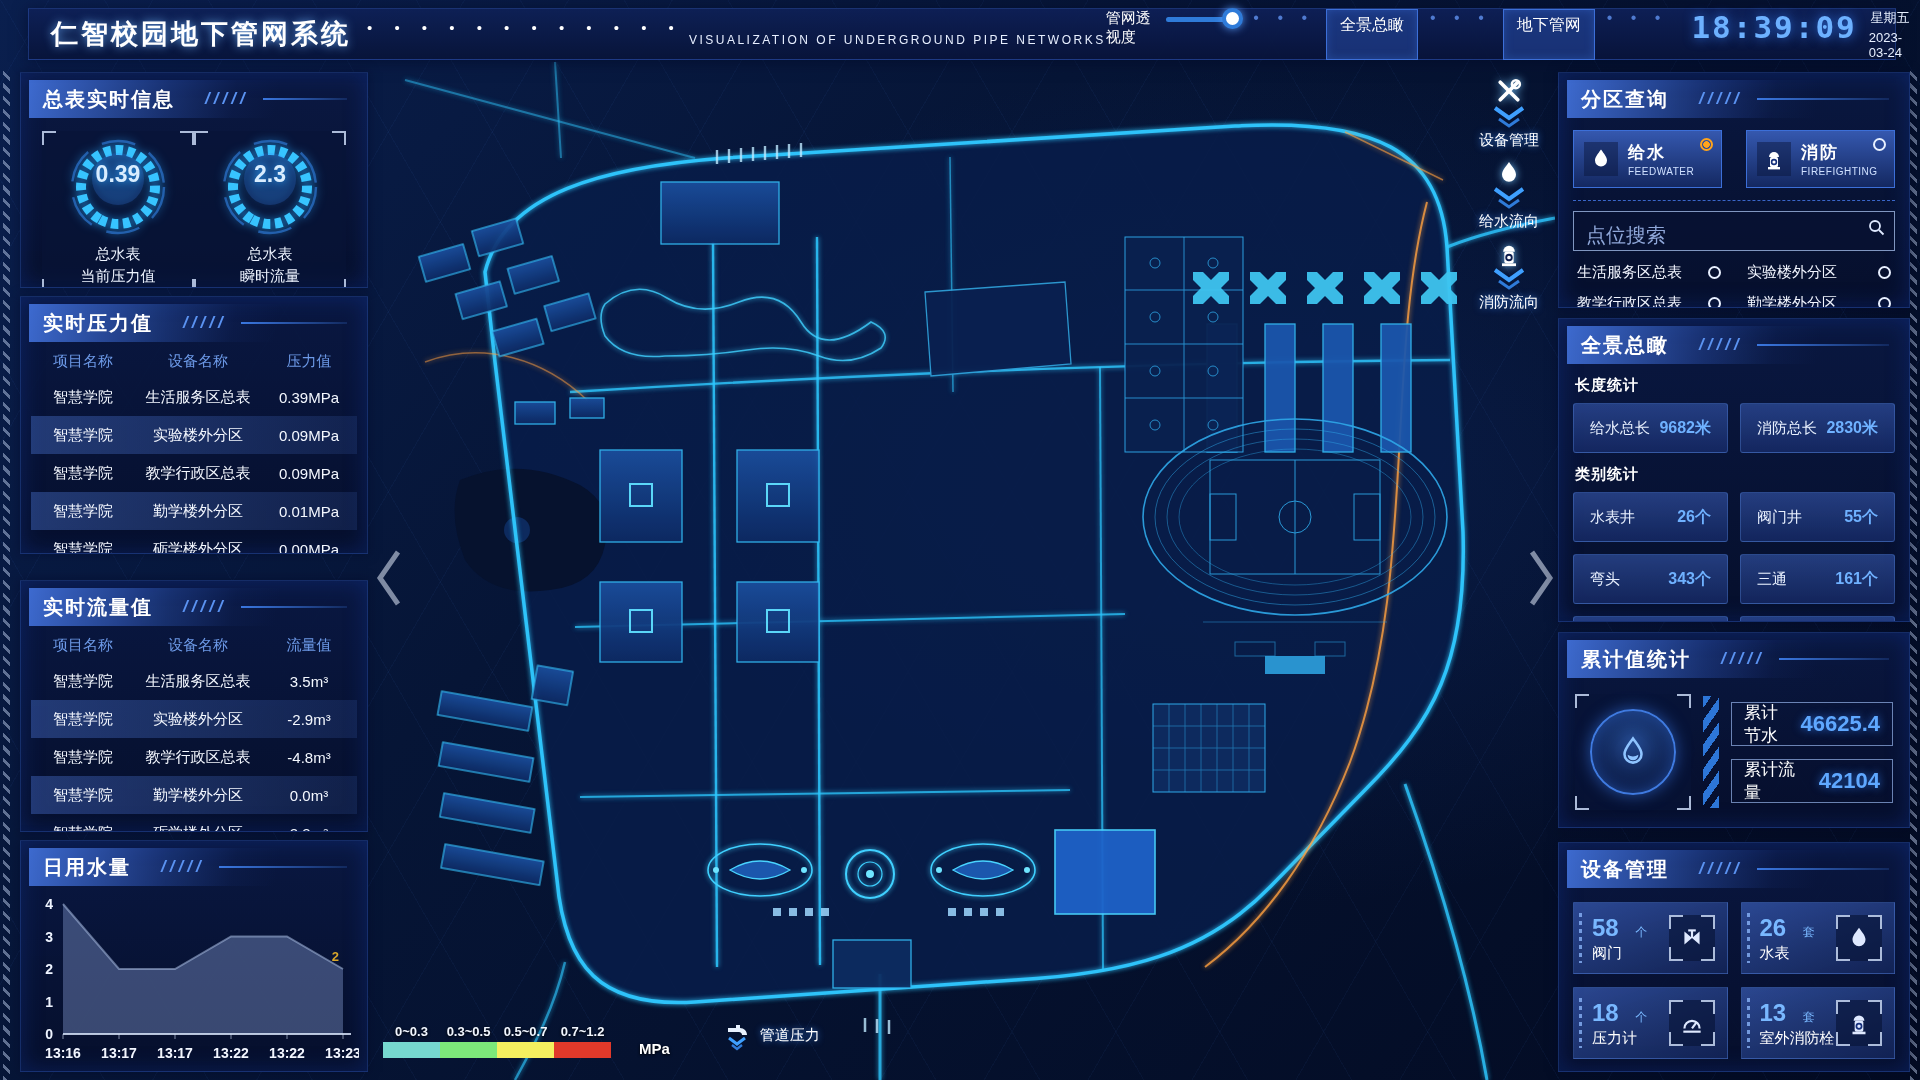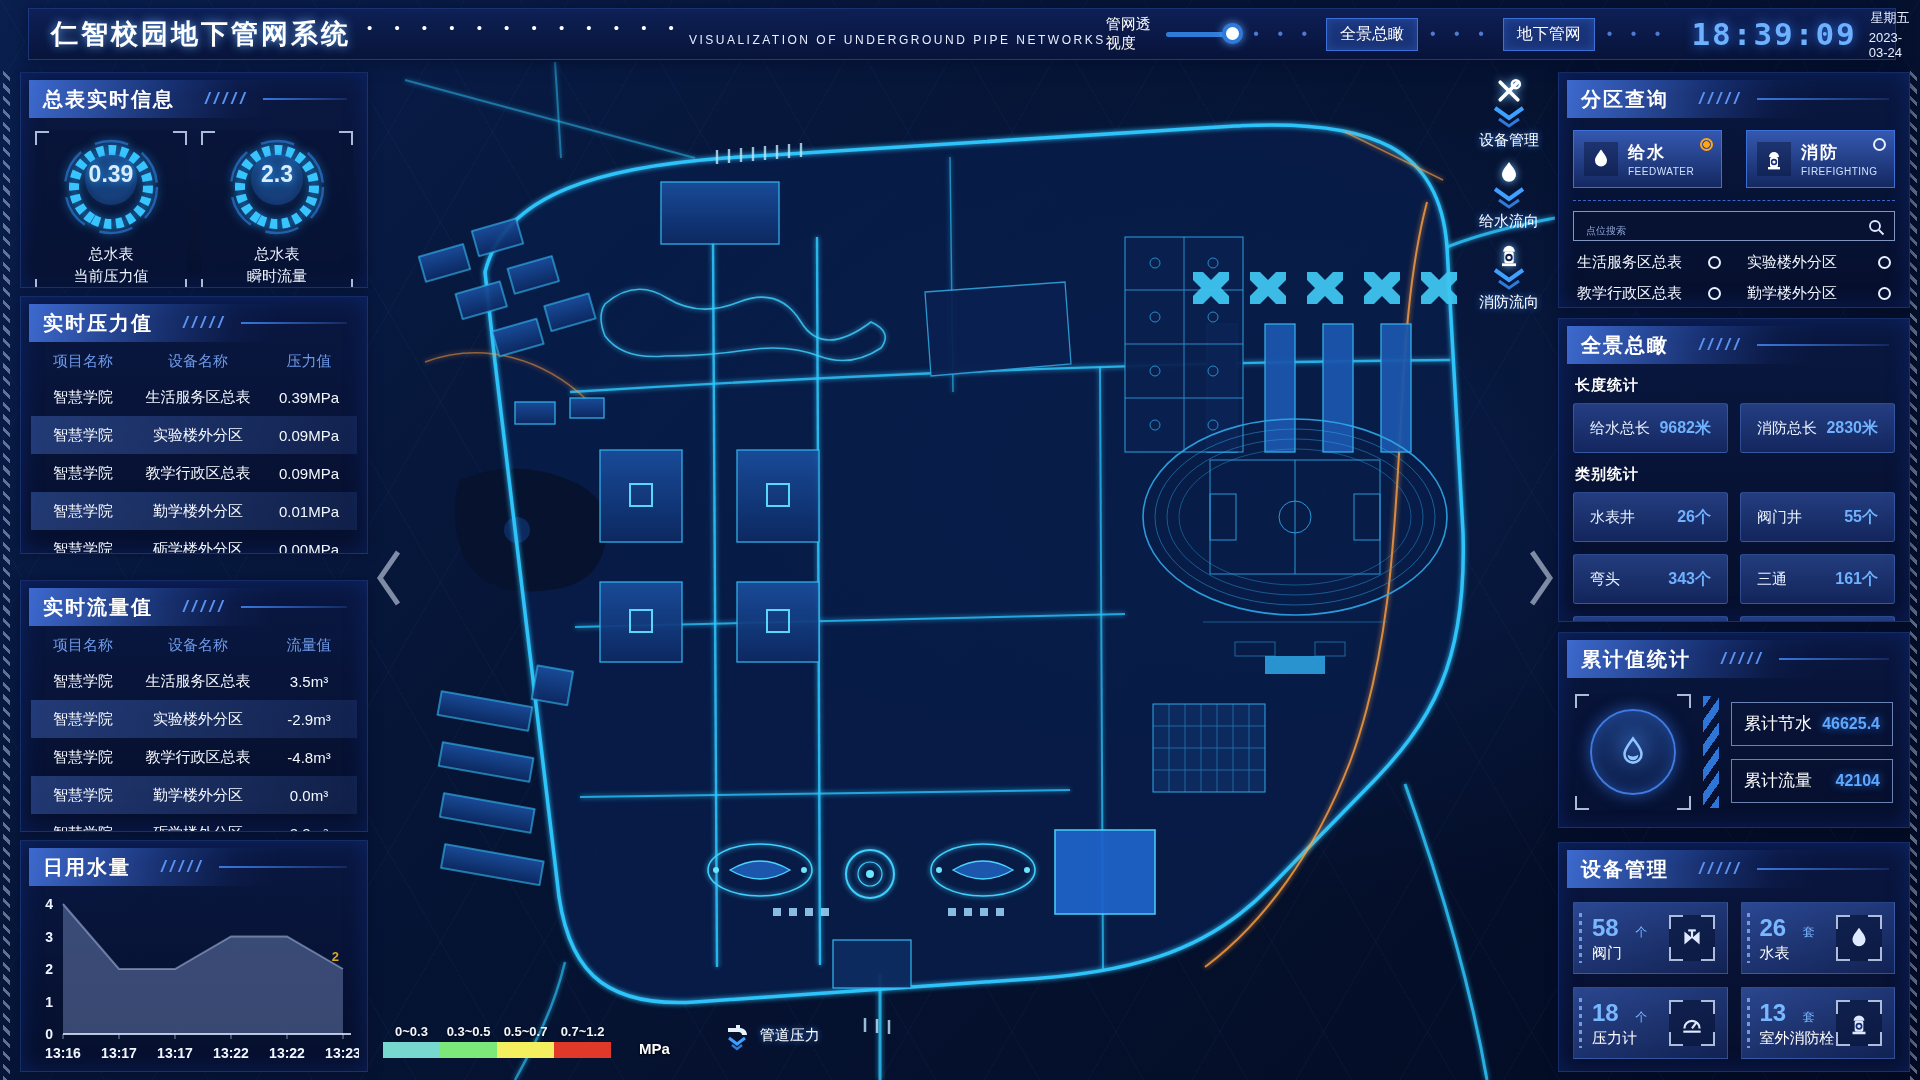--- a/index.html
+++ b/index.html
@@ -23,21 +23,21 @@
   
   .header{ position:absolute; left:28px; right:24px; top:8px; height:52px; z-index:50;
     display:flex; align-items:center; padding:0 22px;
     background:linear-gradient(180deg, rgba(14,32,86,.96), rgba(8,20,58,.96));
     border:1px solid rgba(60,110,220,.35); box-shadow:0 2px 14px rgba(0,10,40,.6);
   }
   .h-title{ font-size:27px; font-weight:bold; letter-spacing:3px; color:#fff;
     text-shadow:0 0 10px rgba(110,180,255,.9); white-space:nowrap; }
   .h-dots{ color:#fff; font-size:15px; letter-spacing:9px; margin:0 6px 14px 16px; white-space:nowrap; }
   .h-sub{ color:#e7efff; font-size:12px; letter-spacing:2.5px; margin-top:12px; white-space:nowrap; }
-  .h-right{ margin-left:auto; display:flex; align-items:center; gap:12px; }
+  .h-right{ margin-left:auto; display:flex; gap:12px; }
   .h-opacity{ font-size:15px; color:#fff; }
   .slider{ position:relative; width:118px; height:20px; cursor:pointer; }
   .slider .track{ position:absolute; left:0; right:0; top:8px; height:5px; background:#14336e; border-radius:3px;}
   .slider .fill{ position:absolute; left:0; top:8px; height:5px; width:80%; background:#2f7bd9; border-radius:3px;}
   .slider .thumb{ position:absolute; left:74%; top:-1px; width:21px; height:21px; border-radius:50%;
     background:#fff; border:4px solid #2f7bd9; box-shadow:0 0 8px rgba(90,160,255,.9);}
   .dots3{ color:#4f7ad0; font-size:16px; letter-spacing:7px; white-space:nowrap;}
   .h-btn{ padding:5px 13px; font-size:16px; color:#fff; cursor:pointer; white-space:nowrap;
     background:rgba(38,74,165,.55); border:1px solid #3c6fd8; box-shadow:inset 0 0 10px rgba(70,130,240,.3);}
   .h-time{ font-family:"DejaVu Sans Mono", monospace; font-size:31px; font-weight:bold; color:#6db1ff;
@@ -49,21 +49,21 @@
     background:linear-gradient(180deg, rgba(10,24,66,.93), rgba(6,15,44,.94));
     border:1px solid rgba(45,90,190,.4); box-shadow:inset 0 0 22px rgba(20,60,170,.35), 0 0 10px rgba(0,10,40,.5);}
   .sec-head{ height:38px; margin:7px 8px 0; display:flex; align-items:center;
     background:linear-gradient(100deg, rgba(70,120,230,.85), rgba(45,85,180,.4) 42%, rgba(25,50,120,.15) 62%, transparent 75%);}
   .sec-title{ font-size:20px; font-weight:bold; color:#fff; letter-spacing:2px; margin-left:14px; white-space:nowrap;}
   .sec-slash{ margin-left:30px; color:#5b93f2; font-weight:bold; font-style:italic; font-size:17px; letter-spacing:4px; white-space:nowrap;}
   .sec-line{ flex:1; height:2px; margin:0 12px 0 14px;
     background:linear-gradient(90deg, #3a77e0, rgba(58,119,224,.45) 70%, rgba(58,119,224,.2));}
 
   
-  .gauge-row{ display:flex; justify-content:space-between; padding:13px 14px 0; }
+  .gauge-row{ display:flex; justify-content:center; padding:13px 14px 0; }
   .cbox{ position:relative; background:rgba(8,20,55,.65);
     background-clip:padding-box; }
   .cbox::before{ content:""; position:absolute; inset:0; pointer-events:none;
     background:
       linear-gradient(#c9d9f5,#c9d9f5) no-repeat left 0 top 0 / 14px 2px,
       linear-gradient(#c9d9f5,#c9d9f5) no-repeat left 0 top 0 / 2px 14px,
       linear-gradient(#c9d9f5,#c9d9f5) no-repeat right 0 top 0 / 14px 2px,
       linear-gradient(#c9d9f5,#c9d9f5) no-repeat right 0 top 0 / 2px 14px,
       linear-gradient(#c9d9f5,#c9d9f5) no-repeat left 0 bottom 0 / 14px 2px,
       linear-gradient(#c9d9f5,#c9d9f5) no-repeat left 0 bottom 0 / 2px 14px,
@@ -96,22 +96,22 @@
     border:1px solid #3c6fd8; }
   .tab .ticon{ width:34px; height:34px; display:flex; align-items:center; justify-content:center;
     background:rgba(8,20,55,.45); }
   .tab .cn{ font-size:17px; font-weight:bold; color:#fff; letter-spacing:2px;}
   .tab .en{ font-size:10px; color:#cfe0ff; letter-spacing:.5px;}
   .radio{ width:13px; height:13px; border:2px solid #e8f0ff; border-radius:50%; flex:none;}
   .radio.on{ border-color:#ffa41b; background:radial-gradient(circle, #ffa41b 0 3px, transparent 3.6px);}
   .tab .radio{ position:absolute; top:7px; right:8px; }
   .zq-div{ border-top:1px dashed #3a66c9; margin:12px 14px 10px; }
   .search{ position:relative; margin:0 14px; }
-  .search input{ width:100%; height:30px; background:rgba(8,18,50,.6); border:1px solid rgba(170,195,240,.75);
-    color:#e8f0ff; font-size:10px; padding:9px 34px 0 12px; outline:none; font-family:"Liberation Sans",sans-serif;}
+  .search input{ width:100%; height:40px; background:rgba(8,18,50,.6); border:1px solid rgba(170,195,240,.75);
+    color:#e8f0ff; font-size:20px; padding:9px 34px 0 12px; outline:none; font-family:"Liberation Sans",sans-serif;}
   .search input::placeholder{ color:#8fa7d9; }
   .search svg{ position:absolute; right:10px; top:8px; }
   .zq-items{ display:grid; grid-template-columns:1fr 1fr; column-gap:26px; row-gap:12px; margin:12px 18px 0; }
   .zq-item{ display:flex; align-items:center; justify-content:space-between; cursor:pointer; }
   .zq-item span{ font-size:15px; color:#f2f6ff; }
 
   
   .sub-label{ margin:12px 16px 8px; font-size:15px; color:#fff; font-weight:bold; letter-spacing:1px;}
   .stat-grid{ display:grid; grid-template-columns:1fr 1fr; gap:12px; margin:0 14px; }
   .stat-box{ height:50px; display:flex; align-items:center; justify-content:space-between; padding:0 16px;
@@ -124,21 +124,21 @@
   .cum-row{ display:flex; align-items:center; gap:12px; margin:16px 16px 0;justify-content:center; }
   .cum-icon{ width:116px; height:116px; display:flex; align-items:center; justify-content:center; flex:none;}
   .cum-circle{ width:86px; height:86px; border-radius:50%; display:flex; align-items:center; justify-content:center;
     border:2px solid #3f7ae0; box-shadow:0 0 16px rgba(60,130,250,.55), inset 0 0 18px rgba(60,130,250,.5);
     background:radial-gradient(circle at 50% 38%, rgba(70,140,255,.45), rgba(15,35,90,.3) 70%);}
   .cum-stripe{ width:16px; height:112px; flex:none; opacity:.95;
     background:repeating-linear-gradient(125deg, #2f7be0 0 7px, transparent 7px 14px);}
   .cum-vals{ flex:1; display:flex; flex-direction:column; gap:13px; }
   .cum-line{ height:44px; border:1px solid rgba(150,180,235,.7); display:flex; align-items:center; padding:0 12px; gap:8px;}
   .cum-line .lb{ font-size:17px; color:#fff; }
-  .cum-line .vv{ margin-left:auto; font-size:16px; font-weight:bold; color:#5fa8ff; text-shadow:0 0 8px rgba(47,120,230,.8);}
+  .cum-line .vv{ margin-left:auto; font-size:22px; font-weight:bold; color:#5fa8ff; text-shadow:0 0 8px rgba(47,120,230,.8);}
 
   
   .dev-grid{ display:grid; grid-template-columns:1fr 1fr; gap:13px; margin:14px 14px 0; }
   .dev-card{ position:relative; height:72px; display:flex; align-items:center; justify-content:space-between;
     padding:0 12px 0 18px; cursor:pointer;
     background:linear-gradient(160deg, rgba(66,106,205,.6), rgba(20,38,92,.8));
     border:1px solid rgba(90,140,230,.3);}
   .dev-card::before{ content:""; position:absolute; left:5px; top:10px; bottom:10px; width:3px; opacity:.75;
     background:repeating-linear-gradient(180deg, #8fbaff 0 4px, transparent 4px 8px);}
   .dev-num{ font-size:24px; font-weight:bold; color:#79b8ff; }

